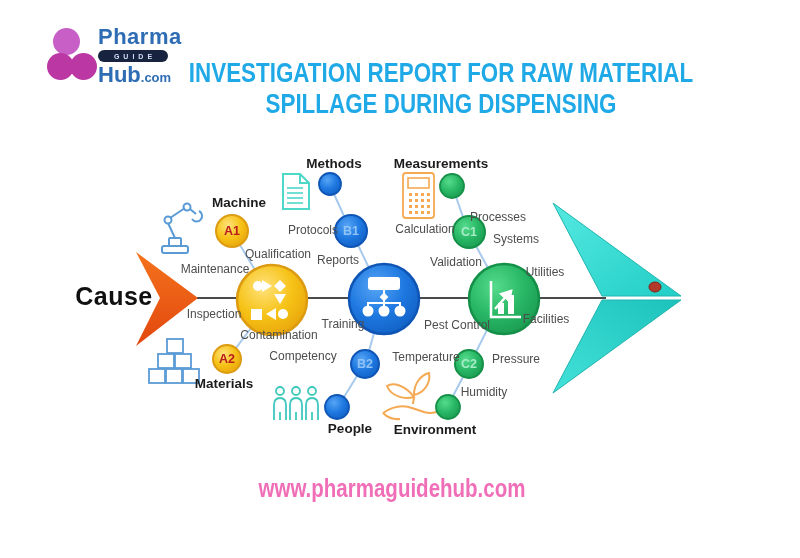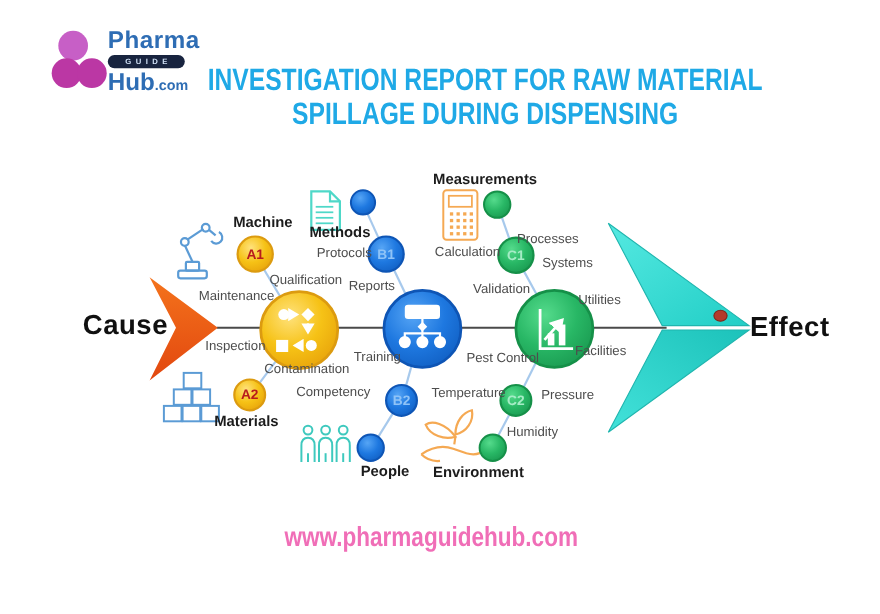--- a/index.html
+++ b/index.html
@@ -238,25 +238,24 @@
       <circle cx="365" cy="364" r="14" fill="url(#gB)" stroke="#0E55B5" stroke-width="2"></circle>
       <circle cx="337" cy="407" r="12" fill="url(#gB)" stroke="#0E55B5" stroke-width="1.8"></circle>
       <circle cx="452" cy="186" r="12" fill="url(#gG)" stroke="#159048" stroke-width="1.8"></circle>
       <circle cx="469" cy="232" r="16" fill="url(#gG)" stroke="#159048" stroke-width="2"></circle>
       <circle cx="469" cy="364" r="14" fill="url(#gG)" stroke="#159048" stroke-width="2"></circle>
       <circle cx="448" cy="407" r="12" fill="url(#gG)" stroke="#159048" stroke-width="1.8"></circle>
     </g>
   </svg>
 
   <div class="lbl endlabel" style="left:114px;top:296px;">Cause</div>
-  <div class="lbl endlabel" style="left:718px;top:298px;">Effect</div>
 
   <div class="lbl cat" style="left:217px;top:202px;padding-left:44px;">Machine</div>
   <div class="lbl cat" style="left:224px;top:383px;">Materials</div>
-  <div class="lbl cat" style="left:309px;top:163px;margin-top:48px;">Methods</div>
+  <div class="lbl cat" style="left:334px;top:163px;">Methods</div>
   <div class="lbl cat" style="left:328px;top:428px;padding-left:44px;">People</div>
   <div class="lbl cat" style="left:441px;top:163px;">Measurements</div>
   <div class="lbl cat" style="left:435px;top:429px;">Environment</div>
 
   <div class="lbl nodeletter nl-yellow" style="left:232px;top:231px;">A1</div>
   <div class="lbl nodeletter nl-yellow" style="left:227px;top:359px;">A2</div>
   <div class="lbl nodeletter nl-blue" style="left:351px;top:231px;">B1</div>
   <div class="lbl nodeletter nl-blue" style="left:365px;top:364px;">B2</div>
   <div class="lbl nodeletter nl-green" style="left:469px;top:232px;">C1</div>
   <div class="lbl nodeletter nl-green" style="left:469px;top:364px;">C2</div>

